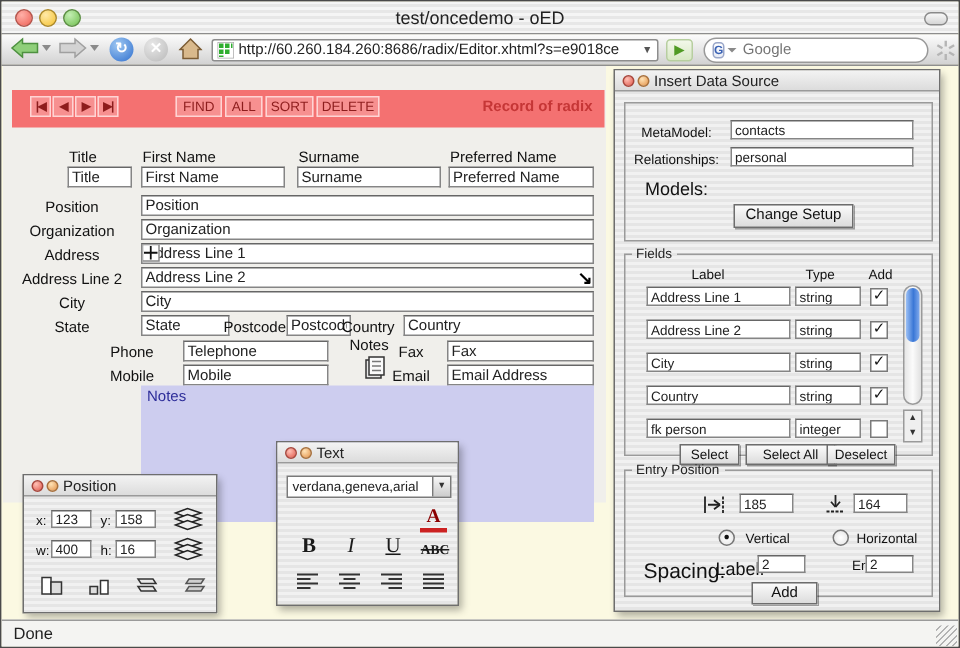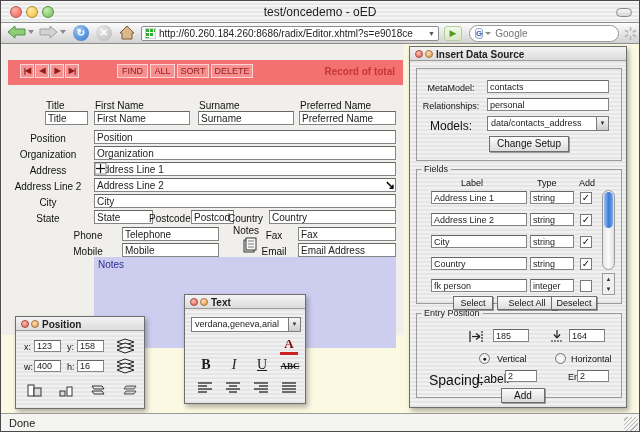--- a/index.html
+++ b/index.html
@@ -53,21 +53,21 @@
   input.tf { position:absolute; height:14px; background:#fff; border:1px solid #858585; border-top-color:#666;
     font-size:10px; padding:0 2px; color:#222; font-family:"Liberation Sans",sans-serif; }
   .notesarea { position:absolute; left:93px; top:213px; width:302px; height:91px; background:#cdcdef;
     font-size:10px; color:#2d2d99; padding:2px 4px; }
 
   
   .palette { position:absolute; background:repeating-linear-gradient(180deg,#f1f1f1 0 2px,#e5e5e5 2px 4px);
     border:1px solid #6e6e6e; box-shadow:2px 3px 5px rgba(0,0,0,.3); }
   .ptitle { position:absolute; left:0; top:0; right:0; height:14px; background:linear-gradient(#f3f3f3,#dcdcdc);
     border-bottom:1px solid #9a9a9a; }
-  .ptitle .cap { position:absolute; left:26px; top:2px; font-size:10px; font-weight:bold; color:#222; }
+  .ptitle .cap { position:absolute; left:26px; top:2px; font-size:10px; font-weight:normal; color:#222; }
   .pdot { position:absolute; top:3px; width:8px; height:8px; border-radius:50%; }
   .pdot.d1 { left:5px;  background:radial-gradient(circle at 35% 30%,#ffc0b5,#e05a4d); border:1px solid #a8473d; }
   .pdot.d2 { left:15px; background:radial-gradient(circle at 35% 30%,#ffe2b5,#e2924a); border:1px solid #a8713d; }
 
   fieldset.grp { position:absolute; border:1px solid #9a9a9a; }
   fieldset.grp legend { font-size:9px; color:#222; padding:0 3px; margin-left:4px; }
   .btn { position:absolute; background:linear-gradient(#fbfbfb,#dcdcdc); border:1px solid #6d6d6d;
     box-shadow:1px 1px 0 rgba(0,0,0,.35); font-size:10px; text-align:center; color:#111; }
   .dd { position:absolute; background:#fff; border:1px solid #7a7a7a; font-size:10px; color:#222; padding:1px 15px 0 3px; overflow:hidden; white-space:nowrap; }
   .ddbtn { position:absolute; right:-1px; top:-1px; bottom:-1px; width:13px; background:linear-gradient(#f7f7f7,#cccccc);
@@ -170,21 +170,21 @@
 
     <div class="redbar">
       <div class="rbtn navg" style="left:12px; width:14px;">|◀</div>
       <div class="rbtn navg" style="left:27px; width:14px;">◀</div>
       <div class="rbtn navg" style="left:42px; width:14px;">▶</div>
       <div class="rbtn navg" style="left:57px; width:14px;">▶|</div>
       <div class="rbtn" style="left:109px; width:31px;">FIND</div>
       <div class="rbtn" style="left:142px; width:25px;">ALL</div>
       <div class="rbtn" style="left:169px; width:32px;">SORT</div>
       <div class="rbtn" style="left:203px; width:42px;">DELETE</div>
-      <div class="reclabel">Record of  total</div>
+      <div class="reclabel">Record of  radix</div>
     </div>
 
     <div class="lbl" style="left:45px; top:56px;">Title</div>
     <div class="lbl" style="left:94px; top:56px;">First Name</div>
     <div class="lbl" style="left:198px; top:56px;">Surname</div>
     <div class="lbl" style="left:299px; top:56px;">Preferred Name</div>
     <input class="tf" style="left: 44px; top: 67px; width: 43px;" value="Title">
     <input class="tf" style="left: 93px; top: 67px; width: 96px;" value="First Name">
     <input class="tf" style="left: 197px; top: 67px; width: 96px;" value="Surname">
     <input class="tf" style="left: 298px; top: 67px; width: 97px;" value="Preferred Name">
@@ -347,24 +347,20 @@
       <span class="pdot d2"></span>
       <span class="cap">Insert Data Source</span>
     </div>
 
     <fieldset class="grp" style="left:6px; top:21px; width:206px; height:93px;">
       <div class="lbl r" style="left:2px; top:14px; width:64px; font-size:9px;">MetaModel:</div>
       <input class="tf" style="left: 70px; top: 11px; width: 122px; height: 13px; font-size: 9px;" value="contacts">
       <div class="lbl r" style="left:2px; top:32px; width:64px; font-size:9px;">Relationships:</div>
       <input class="tf" style="left: 70px; top: 29px; width: 122px; height: 13px; font-size: 9px;" value="personal">
       <div class="lbl r" style="left:2px; top:50px; width:64px; font-size:12px;">Models:</div>
-      <div class="dd" style="left:70px; top:47px; width:122px; height:15px; font-size:9px;">
-        <span>data/contacts_address</span>
-        <span class="ddbtn">▼</span>
-      </div>
       <div class="btn" style="left:72px; top:67px; width:80px; height:16px; line-height:14px;">Change Setup</div>
     </fieldset>
 
     <fieldset class="grp" style="left:6px; top:117px; width:206px; height:140px;">
       <legend>Fields</legend>
       <div class="lbl" style="left:44px; top:4px; font-size:9px;">Label</div>
       <div class="lbl" style="left:120px; top:4px; font-size:9px;">Type</div>
       <div class="lbl" style="left:162px; top:4px; font-size:9px;">Add</div>
 
       <input class="tf" style="left: 14px; top: 17px; width: 96px; height: 13px; font-size: 9px;" value="Address Line 1">

